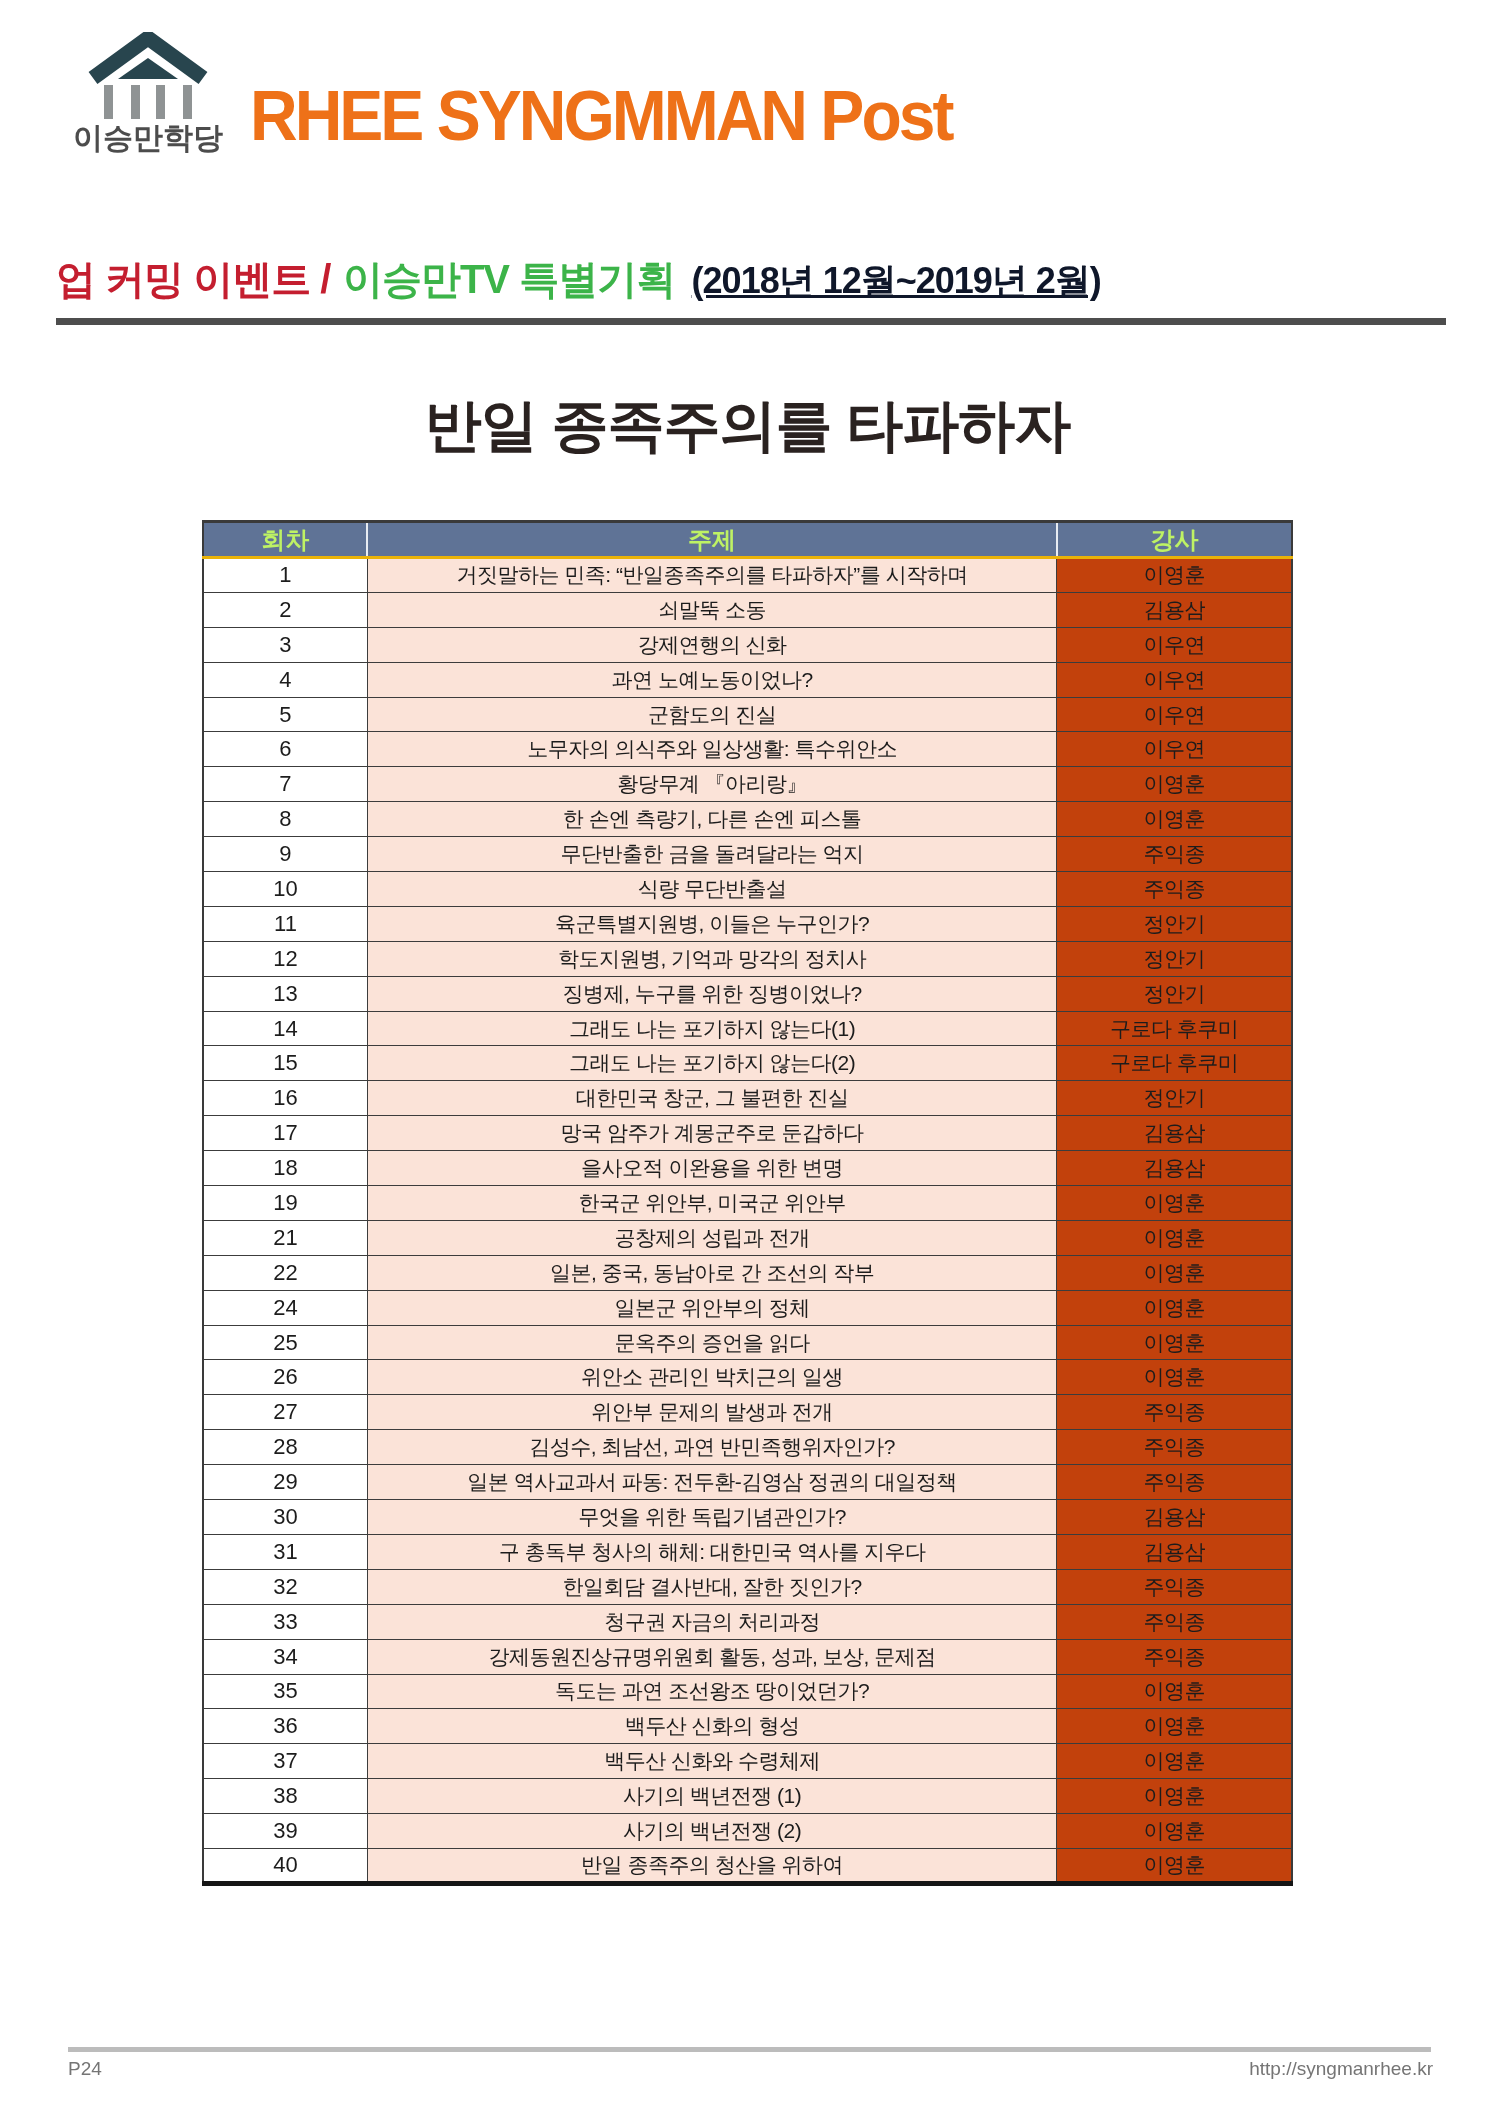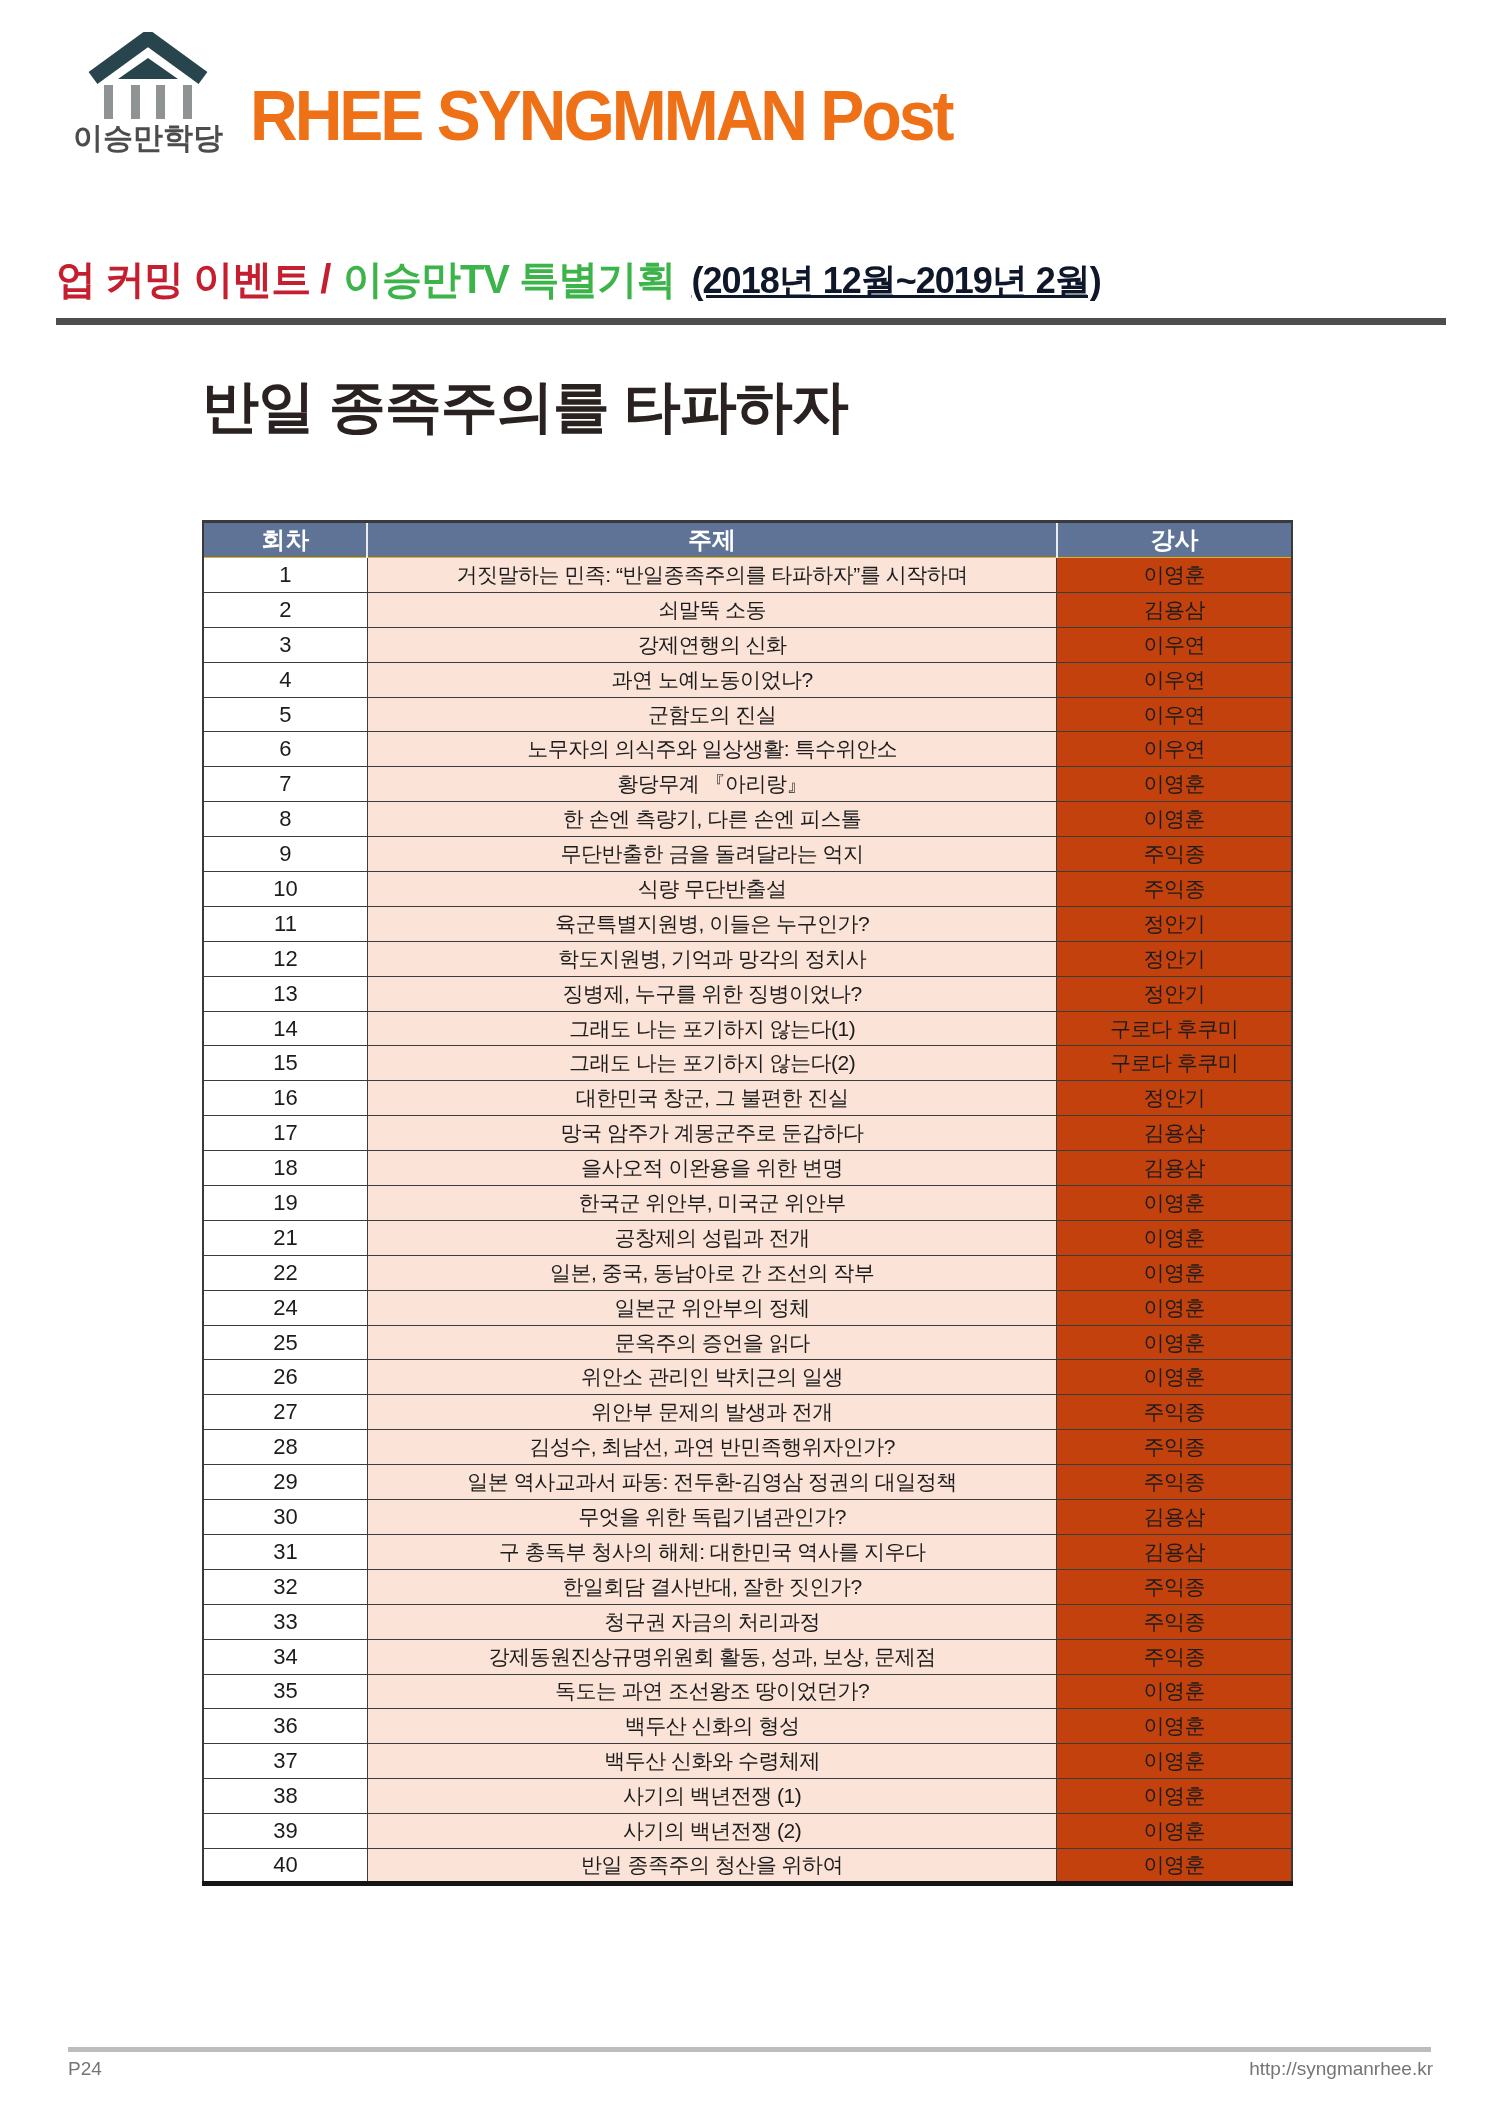--- a/index.html
+++ b/index.html
@@ -78,23 +78,23 @@
     position: absolute;
     top: 318px; left: 56px;
     width: 1390px;
     height: 7px;
     background: #4d4d4d;
   }
 
   
   .page-title {
     position: absolute;
-    top: 369px; left: 202px;
+    top: 388px; left: 202px;
     width: 1091px;
-    text-align: left;
+    text-align: center;
     font-size: 57px;
     font-weight: 900;
     color: #2a2220;
     letter-spacing: -1px;
   }
 
   
   .table-wrap {
     position: absolute;
     top: 520px; left: 202px;
@@ -107,25 +107,25 @@
     border-top: 3px solid #3a3a3a;
     border-bottom: 5px solid #151515;
     border-left: 2px solid #3a3a3a;
     border-right: 2px solid #3a3a3a;
   }
   col.c-no   { width: 15.1%; }
   col.c-top  { width: 63.3%; }
   col.c-lec  { width: 21.6%; }
   th {
     background: #5f7396;
-    color: #ffffff;
+    color: #bef264;
     font-size: 24px;
     font-weight: 700;
     height: 36px;
-    border-bottom: 1px solid #eab308;
+    border-bottom: 3px solid #eab308;
   }
   th + th { border-left: 2px solid #e8ecf2; }
   td {
     height: 34.9px;
     text-align: center;
     vertical-align: middle;
     font-size: 21px;
     color: #1c1c1c;
     border: 1px solid #3c3c3c;
     padding: 0 6px;

